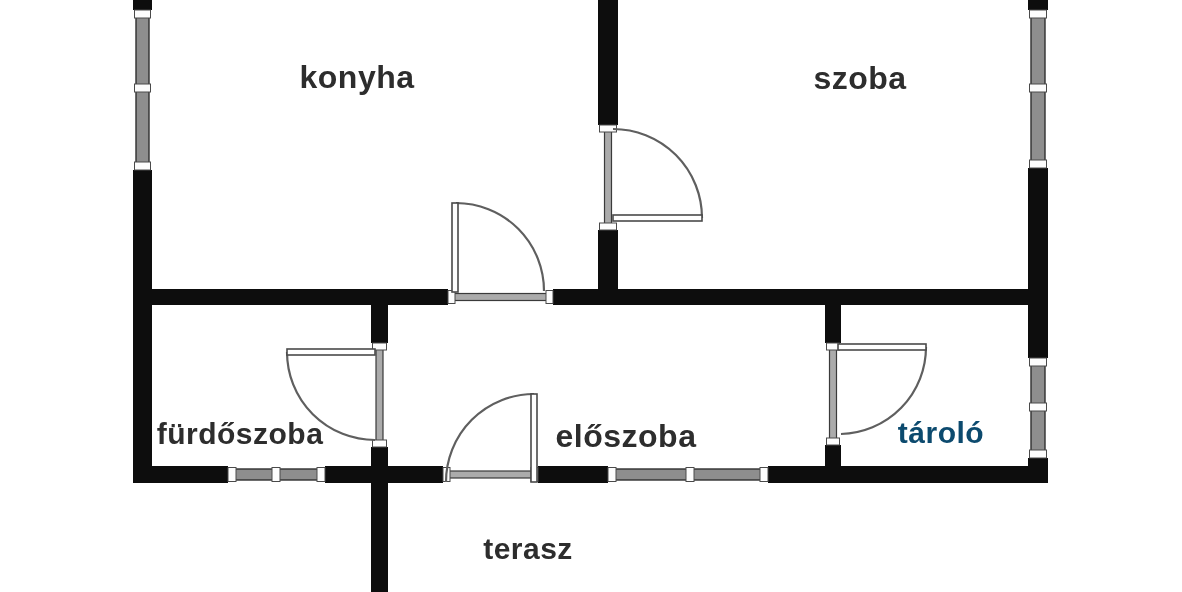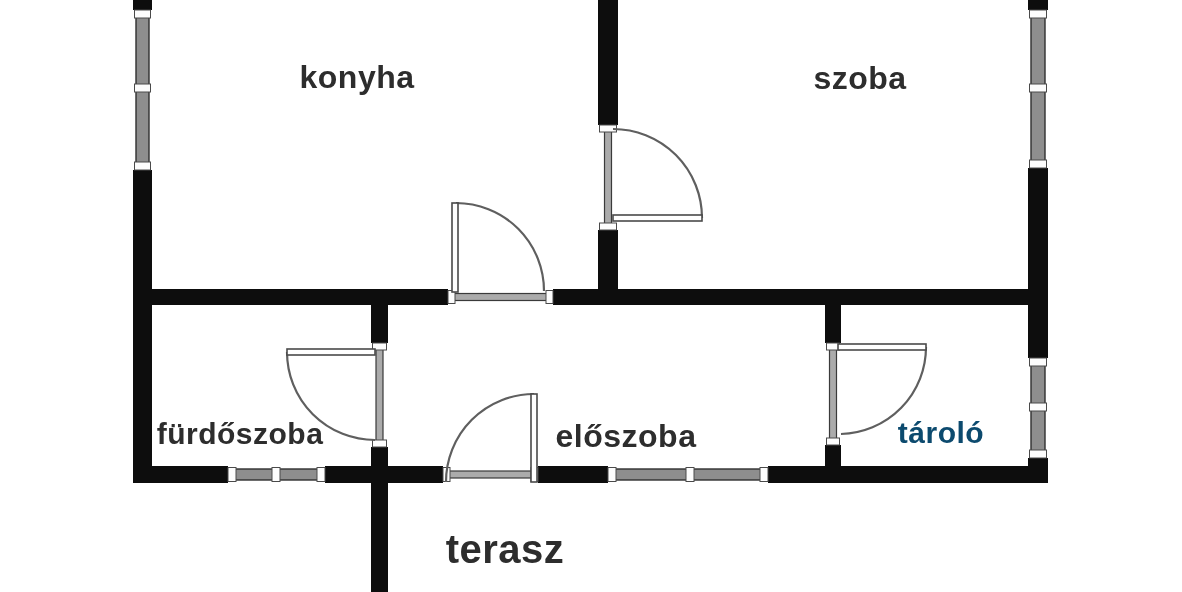--- a/index.html
+++ b/index.html
@@ -91,15 +91,15 @@
       <rect x="838" y="344" width="88" height="6" fill="#ffffff" stroke="#4a4a4a" stroke-width="1.6"></rect>
       <path d="M 534 394 A 88 88 0 0 0 446 482" fill="none" stroke="#5f5f5f" stroke-width="2.2"></path>
       <rect x="531" y="394" width="6" height="88" fill="#ffffff" stroke="#4a4a4a" stroke-width="1.6"></rect>
     </svg>
   <div>
     <span class="room-label" style="left: 357px; top: 77px; font-size: 32px; color: rgb(45, 45, 45);">konyha</span>
     <span class="room-label" style="left: 860px; top: 78px; font-size: 32px; color: rgb(45, 45, 45);">szoba</span>
     <span class="room-label" style="left: 240px; top: 434px; font-size: 30px; color: rgb(45, 45, 45); text-align: right;">fürdőszoba</span>
     <span class="room-label" style="left: 626px; top: 436px; font-size: 32px; color: rgb(45, 45, 45);">előszoba</span>
     <span class="room-label" style="left: 941px; top: 433px; font-size: 30px; color: #0c4a6e;">tároló</span>
-    <span class="room-label" style="left: 505px; top: 549px; font-size: 40px; color: rgb(45, 45, 45);">terasz</span>
+    <span class="room-label" style="left: 528px; top: 549px; font-size: 30px; color: rgb(45, 45, 45);">terasz</span>
   </div>
 </div>
 
 </body></html>

